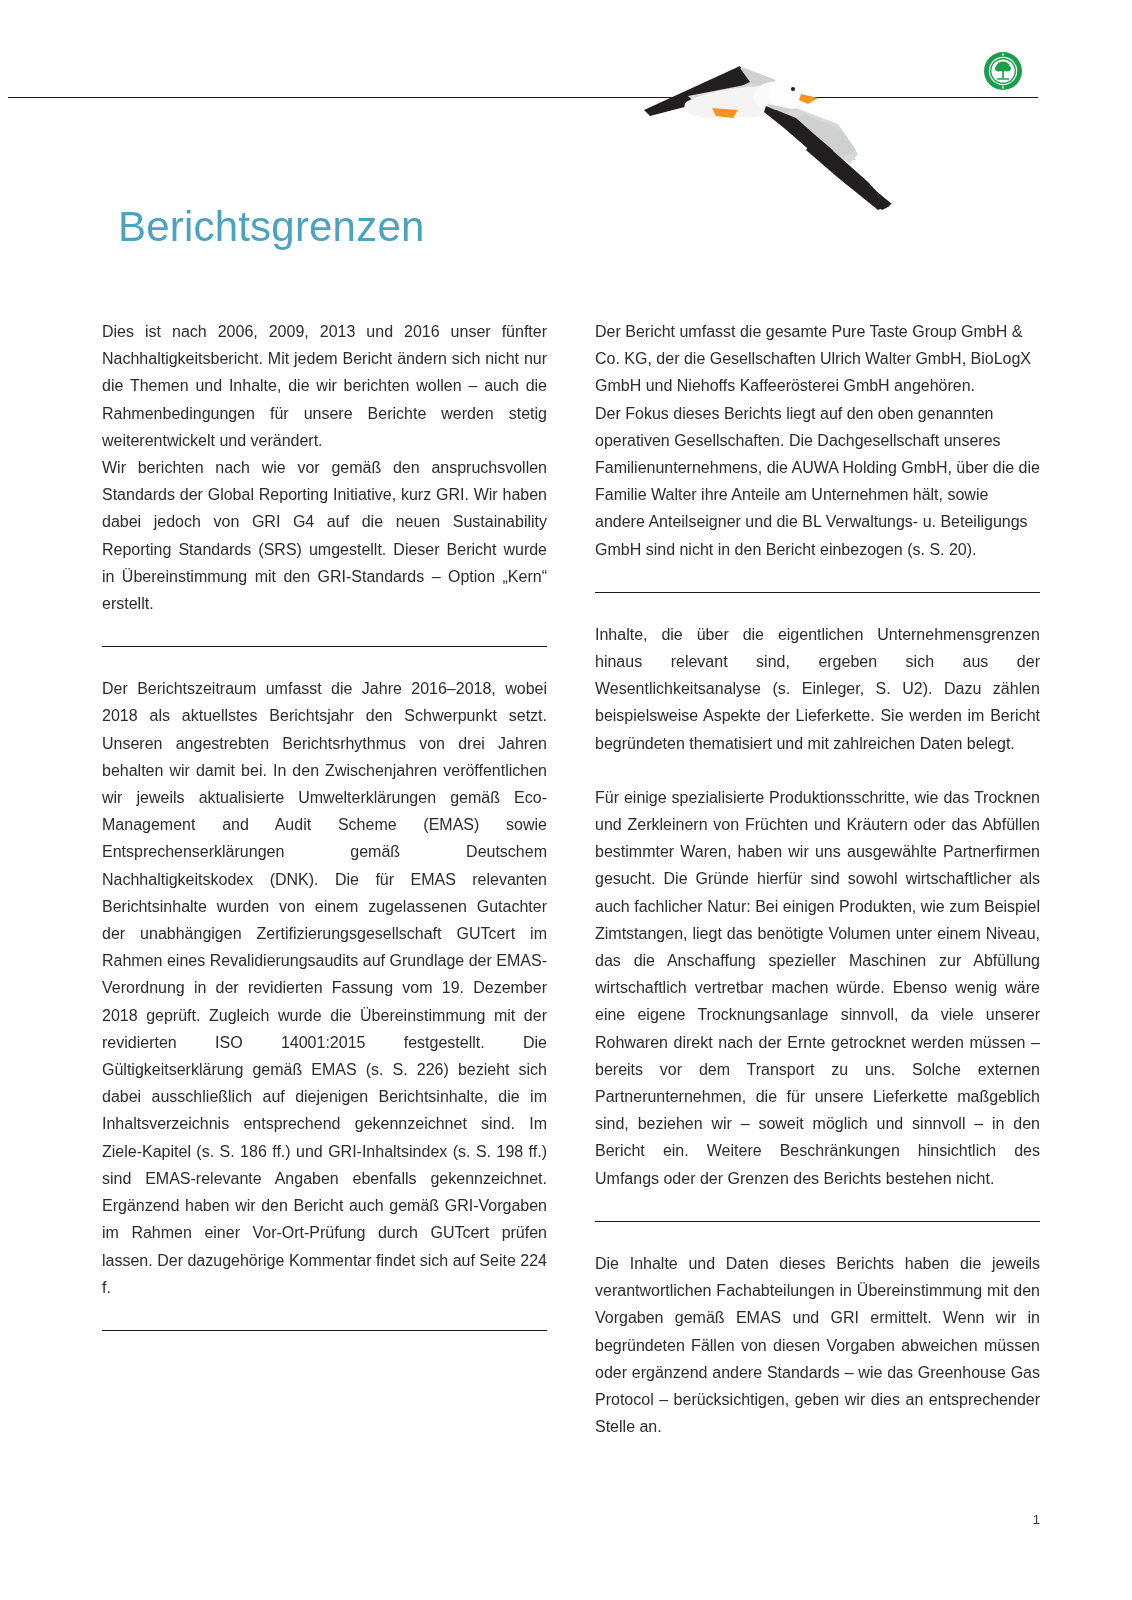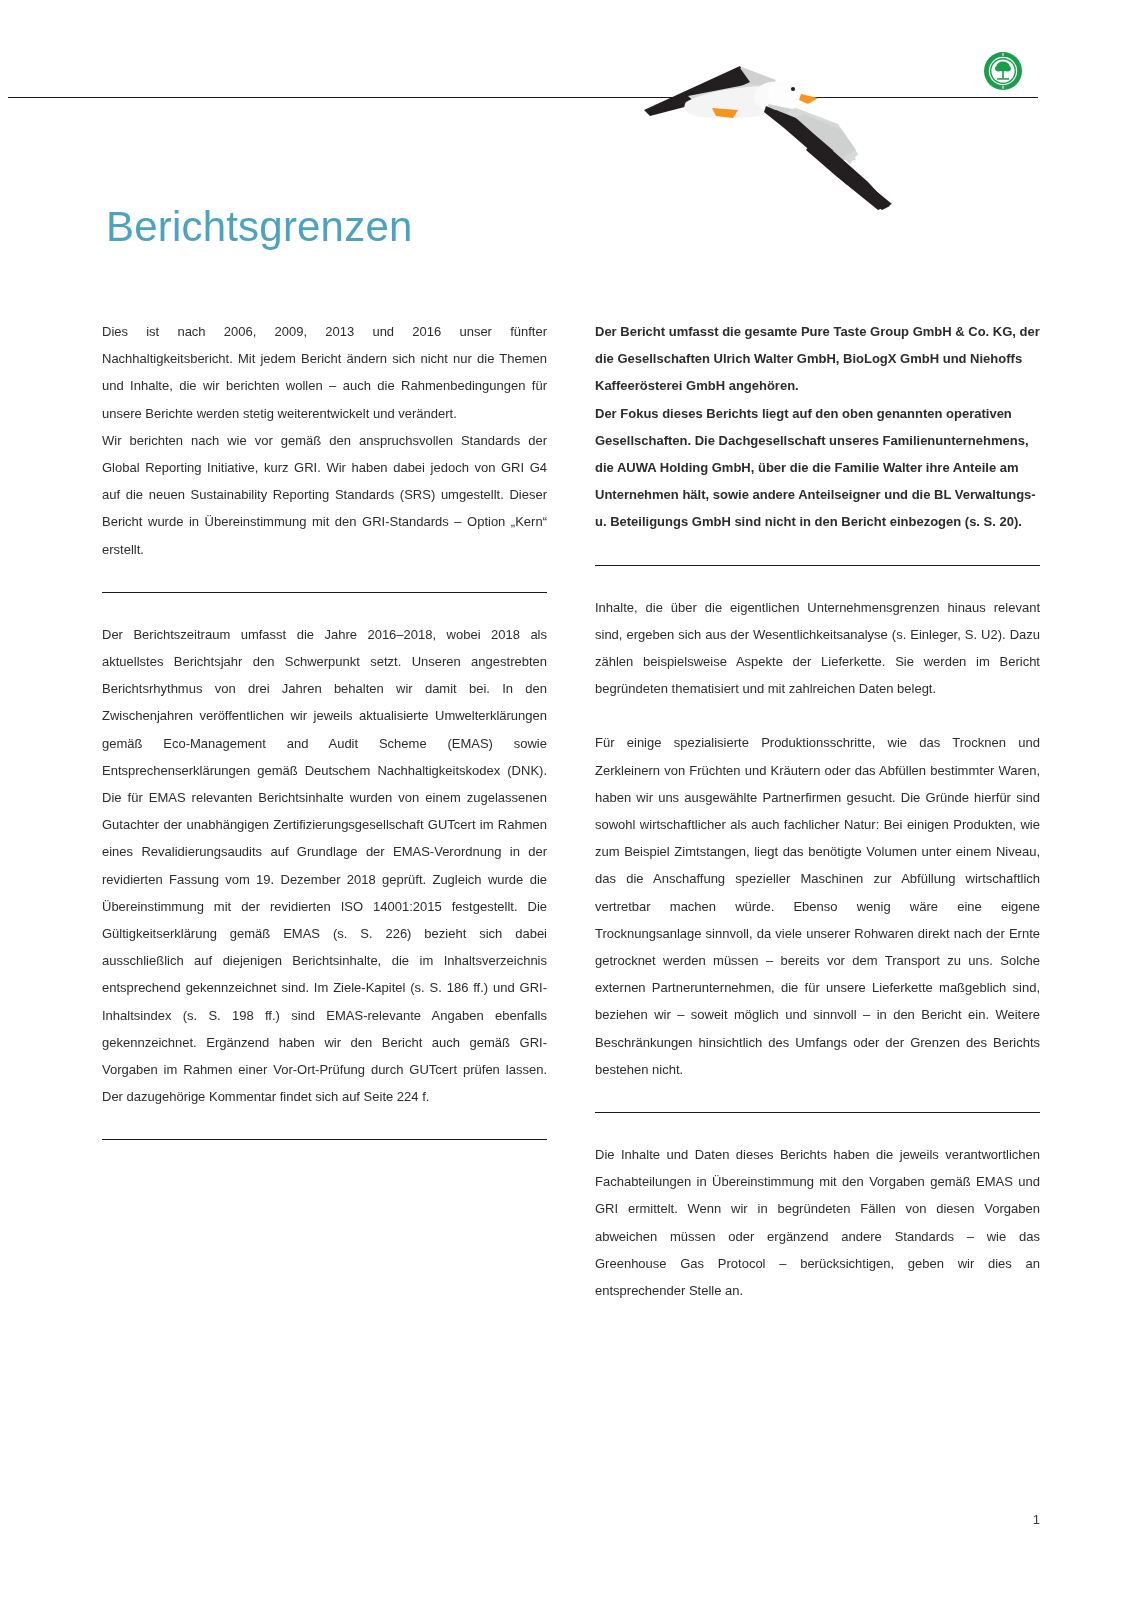--- a/index.html
+++ b/index.html
@@ -40,21 +40,21 @@
     position: absolute;
     left: 983px;
     top: 51px;
     width: 40px;
     height: 40px;
   }
 
   
   .page-title {
     position: absolute;
-    left: 106px;
+    left: 118px;
     top: 204px;
     font-size: 42px;
     font-weight: normal;
     letter-spacing: 0.2px;
     color: #4ba3bf;
     margin: 0;
     line-height: 1.1;
   }
 
   
@@ -65,30 +65,29 @@
     width: 938px;
     display: flex;
     gap: 48px;
   }
   .col {
     width: 445px;
     flex: 0 0 445px;
   }
   .col p {
     margin: 0;
-    font-size: 13px;
+    font-size: 16px;
     line-height: 27.2px;
     color: #2c2c2c;
     text-align: justify;
     text-justify: inter-word;
     hyphens: manual;
   }
   .col p.ragged {
     text-align: left;
-    font-weight: bold;
   }
   .divider {
     height: 1px;
     background: #1a1a1a;
     margin: 29px 0 28px 0;
   }
 
   
   .page-number {
     position: absolute;

